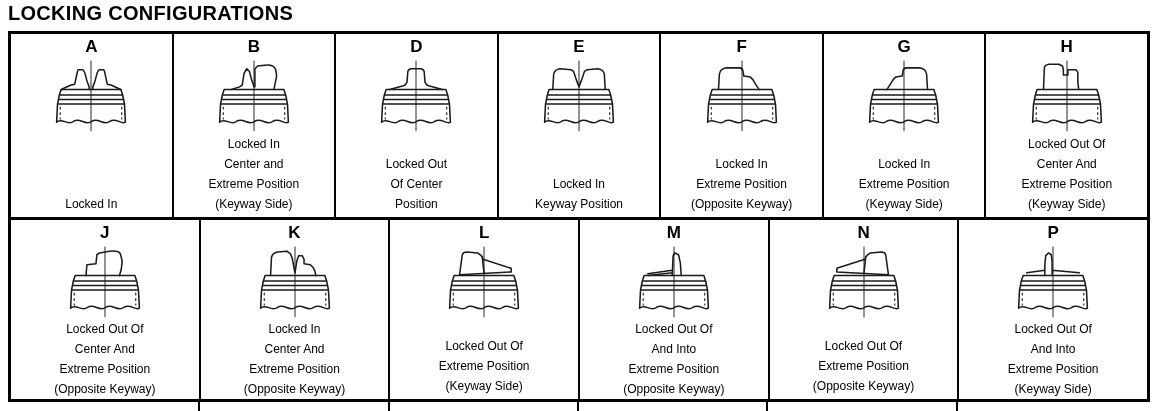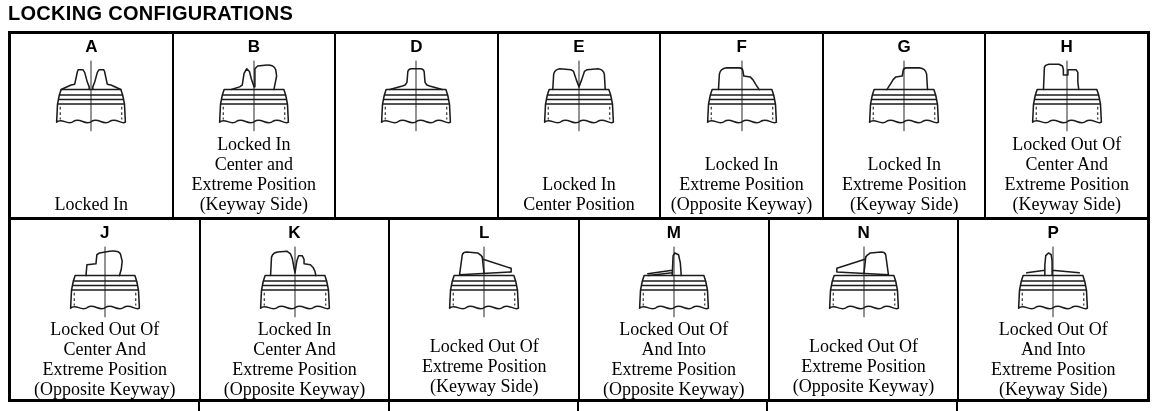--- a/index.html
+++ b/index.html
@@ -22,23 +22,22 @@
   .cell{
     flex:1 1 0;box-sizing:border-box;border-right:2px solid #000;
     display:flex;flex-direction:column;align-items:center;
     padding:3px 2px 2px 2px;overflow:hidden;
   }
   .cell:last-child{border-right:none;}
   .letter{font-size:17px;font-weight:bold;line-height:19px;}
   .fig{flex:1 1 auto;display:flex;align-items:flex-start;justify-content:center;padding-top:1px;}
   .fig svg{display:block;}
   .caption{
-    font-size:18px;line-height:20px;text-align:center;white-space:nowrap;
+    font-size:12px;line-height:20px;text-align:center;white-space:nowrap;
     padding-bottom:1px;
-    font-family:Liberation Serif, serif;
   }
   .stub{position:absolute;top:399px;height:12px;width:2px;background:#000;}
   .ol{stroke:#1b1b1b;stroke-width:1.7;fill:none;stroke-linejoin:round;stroke-linecap:round;}
   .dash{stroke:#1b1b1b;stroke-width:1.2;fill:none;stroke-dasharray:3 3;}
   .cl{stroke:#1b1b1b;stroke-width:1.05;fill:none;}
 </style>
 </head>
 <body>
 
 <div class="page-title">LOCKING CONFIGURATIONS</div>
@@ -79,34 +78,39 @@
       <div class="cell">
         <div class="letter">D</div>
         <div class="fig">
           <svg viewBox="0 0 110 84" width="100" height="76" aria-hidden="true">
             <path class="ol" d="M22,36 L88,36 M22,36 L20,42 M88,36 L90,42 M20,42 L90,42 M19,47 L91,47 M20,42 L19,47 M90,42 L91,47 M19,47 L18,52 M91,47 L92,52 M18,52 L92,52 M18,52 L17,72 M92,52 L93,72 M17,72 C23,66 29,77 36,71 C43,66 49,77 56,71 C63,66 69,77 76,71 C83,67 89,75 93,72"></path>
             <path class="dash" d="M21,55 L21,69 M89,55 L89,69"></path>
             <path class="cl" d="M55,4 L55,82"></path>
             <path class="ol" d="M26,36 L40,32 L43,31 L45,28 L46,16 Q47,13 50,13 L60,13 Q63,13 64,16 L65,28 L67,31 L70,32 L84,36"></path>
           </svg>
         </div>
+        <div class="caption">
+          <div>Locked Out</div>
+          <div>Of Center</div>
+          <div>Position</div>
+        </div>
       </div>
       <div class="cell">
         <div class="letter">E</div>
         <div class="fig">
           <svg viewBox="0 0 110 84" width="100" height="76" aria-hidden="true">
             <path class="ol" d="M22,36 L88,36 M22,36 L20,42 M88,36 L90,42 M20,42 L90,42 M19,47 L91,47 M20,42 L19,47 M90,42 L91,47 M19,47 L18,52 M91,47 L92,52 M18,52 L92,52 M18,52 L17,72 M92,52 L93,72 M17,72 C23,66 29,77 36,71 C43,66 49,77 56,71 C63,66 69,77 76,71 C83,67 89,75 93,72"></path>
             <path class="dash" d="M21,55 L21,69 M89,55 L89,69"></path>
             <path class="cl" d="M55,4 L55,82"></path>
             <path class="ol" d="M26,36 L27,19 Q28,14 34,13 L46,14 L49,16 L52,25 L55,33 M55,33 L58,25 L61,16 L64,14 L76,13 Q82,14 83,19 L84,36"></path>
           </svg>
         </div>
         <div class="caption">
           <div>Locked In</div>
-          <div>Center Position</div>
+          <div>Keyway Position</div>
         </div>
       </div>
       <div class="cell">
         <div class="letter">F</div>
         <div class="fig">
           <svg viewBox="0 0 110 84" width="100" height="76" aria-hidden="true">
             <path class="ol" d="M22,36 L88,36 M22,36 L20,42 M88,36 L90,42 M20,42 L90,42 M19,47 L91,47 M20,42 L19,47 M90,42 L91,47 M19,47 L18,52 M91,47 L92,52 M18,52 L92,52 M18,52 L17,72 M92,52 L93,72 M17,72 C23,66 29,77 36,71 C43,66 49,77 56,71 C63,66 69,77 76,71 C83,67 89,75 93,72"></path>
             <path class="dash" d="M21,55 L21,69 M89,55 L89,69"></path>
             <path class="cl" d="M55,4 L55,82"></path>
             <path class="ol" d="M29,36 L30,19 Q31,13 38,12 L52,12 Q56,12 56,16 L57,21 L64,22 L67,25 L70,30 L72,33 L74,36"></path>

